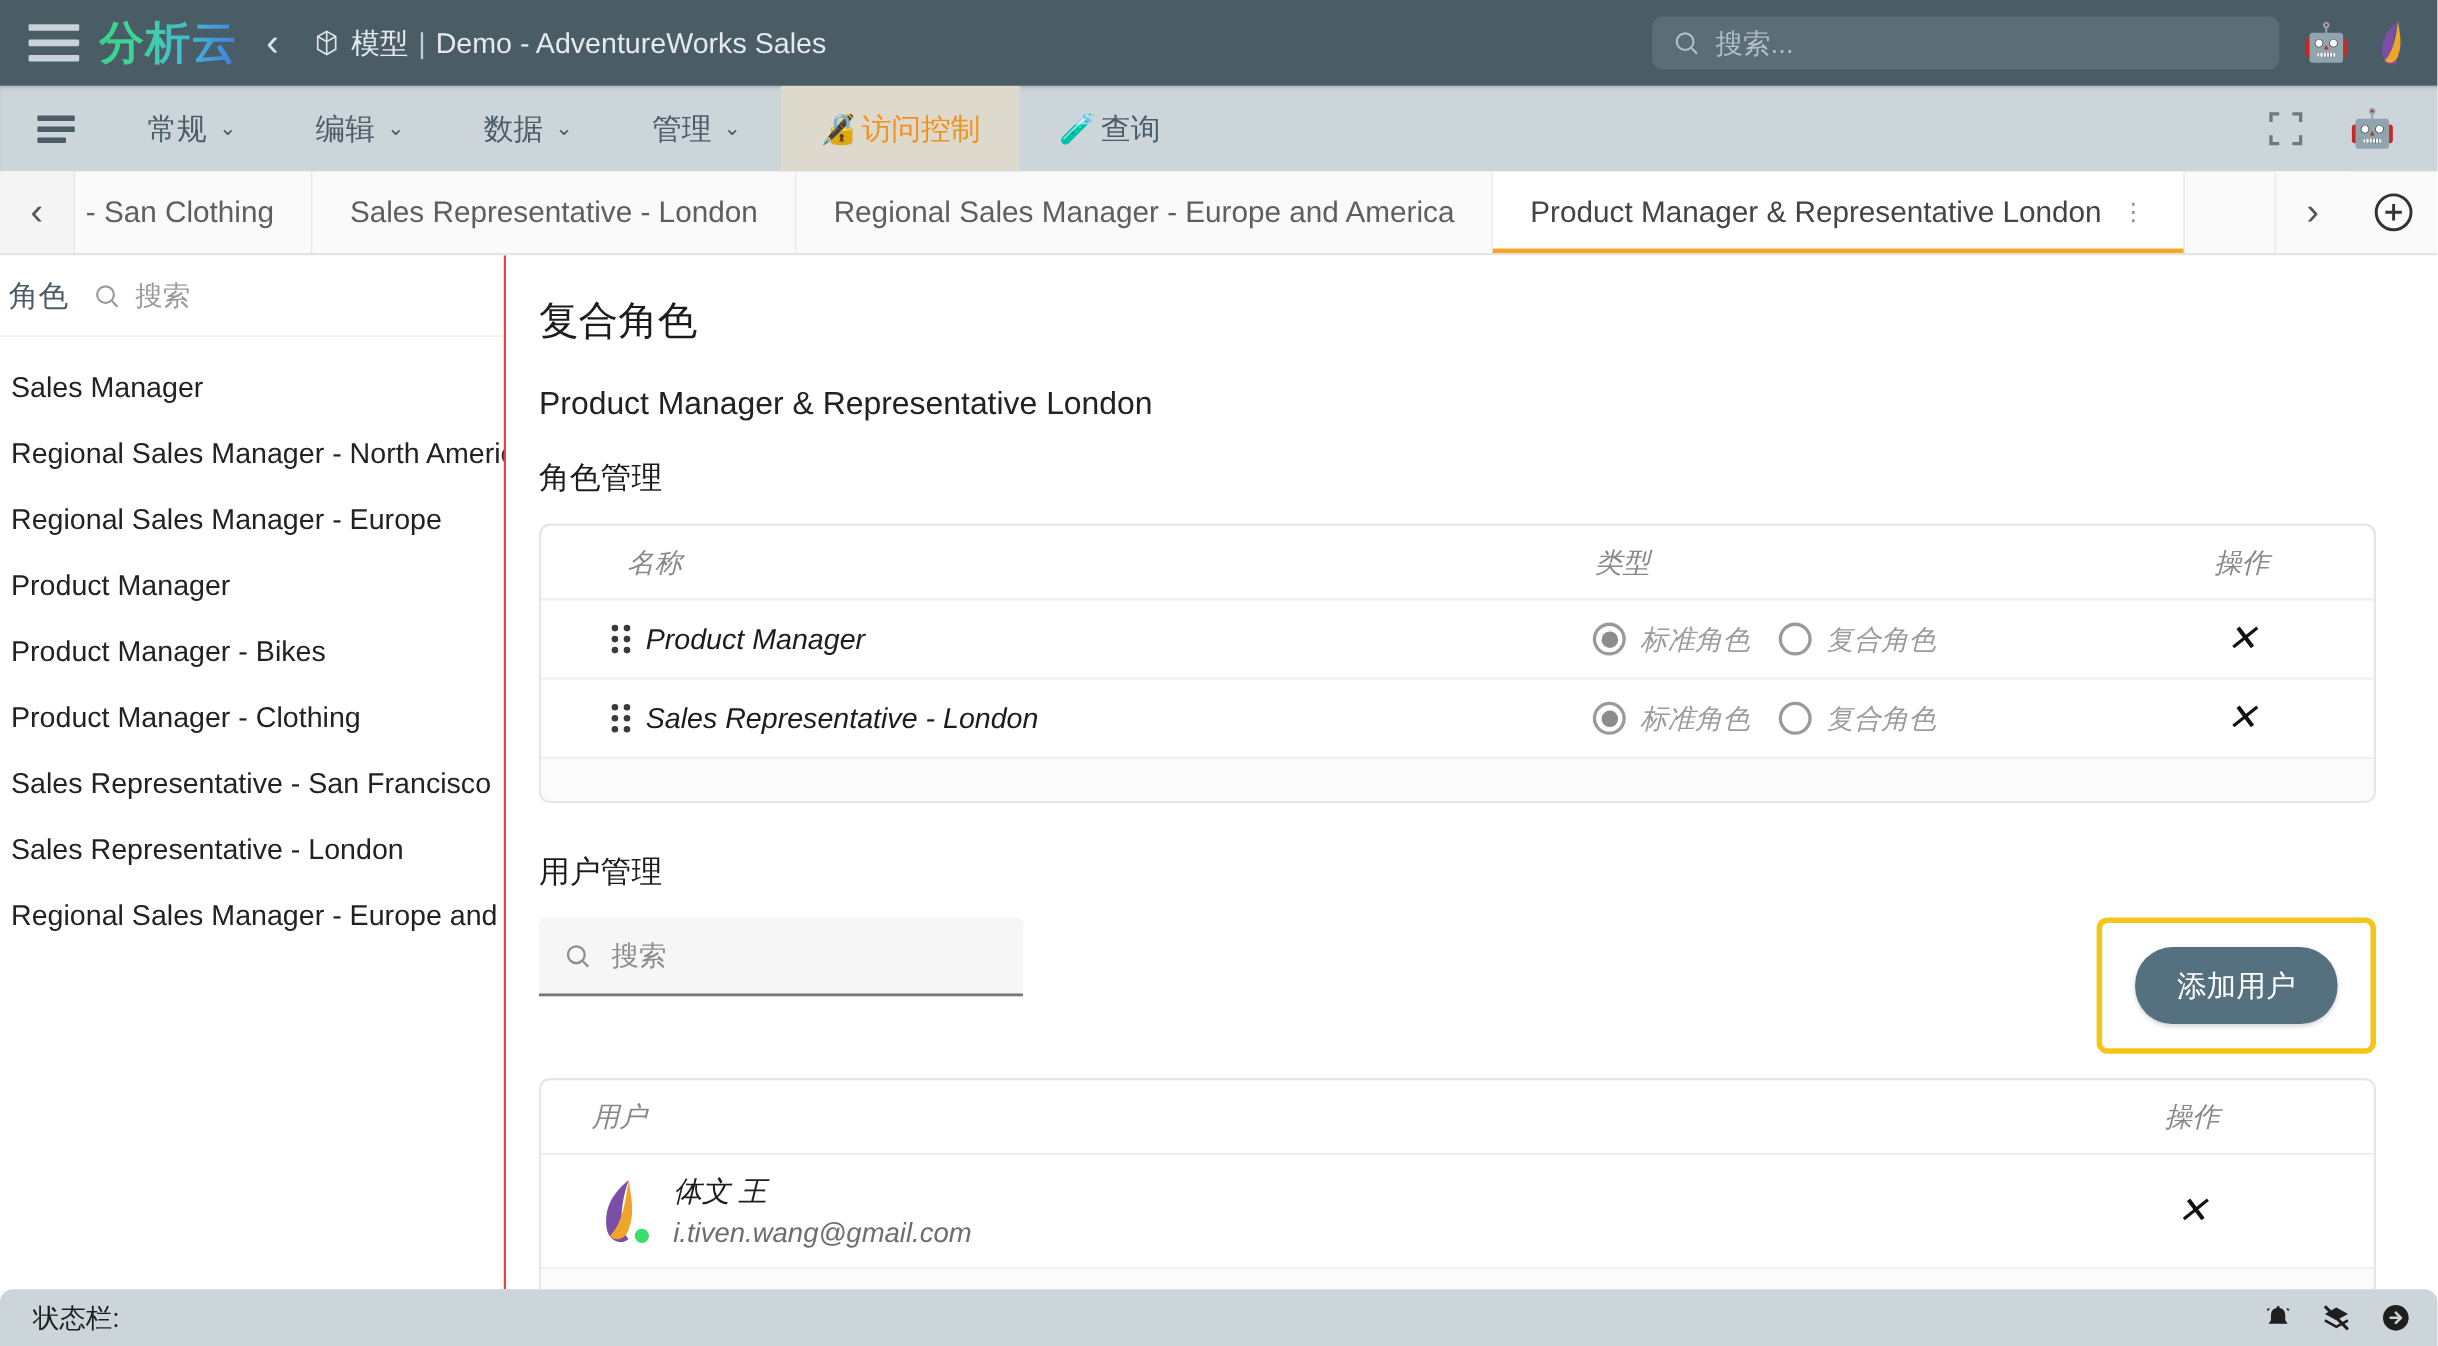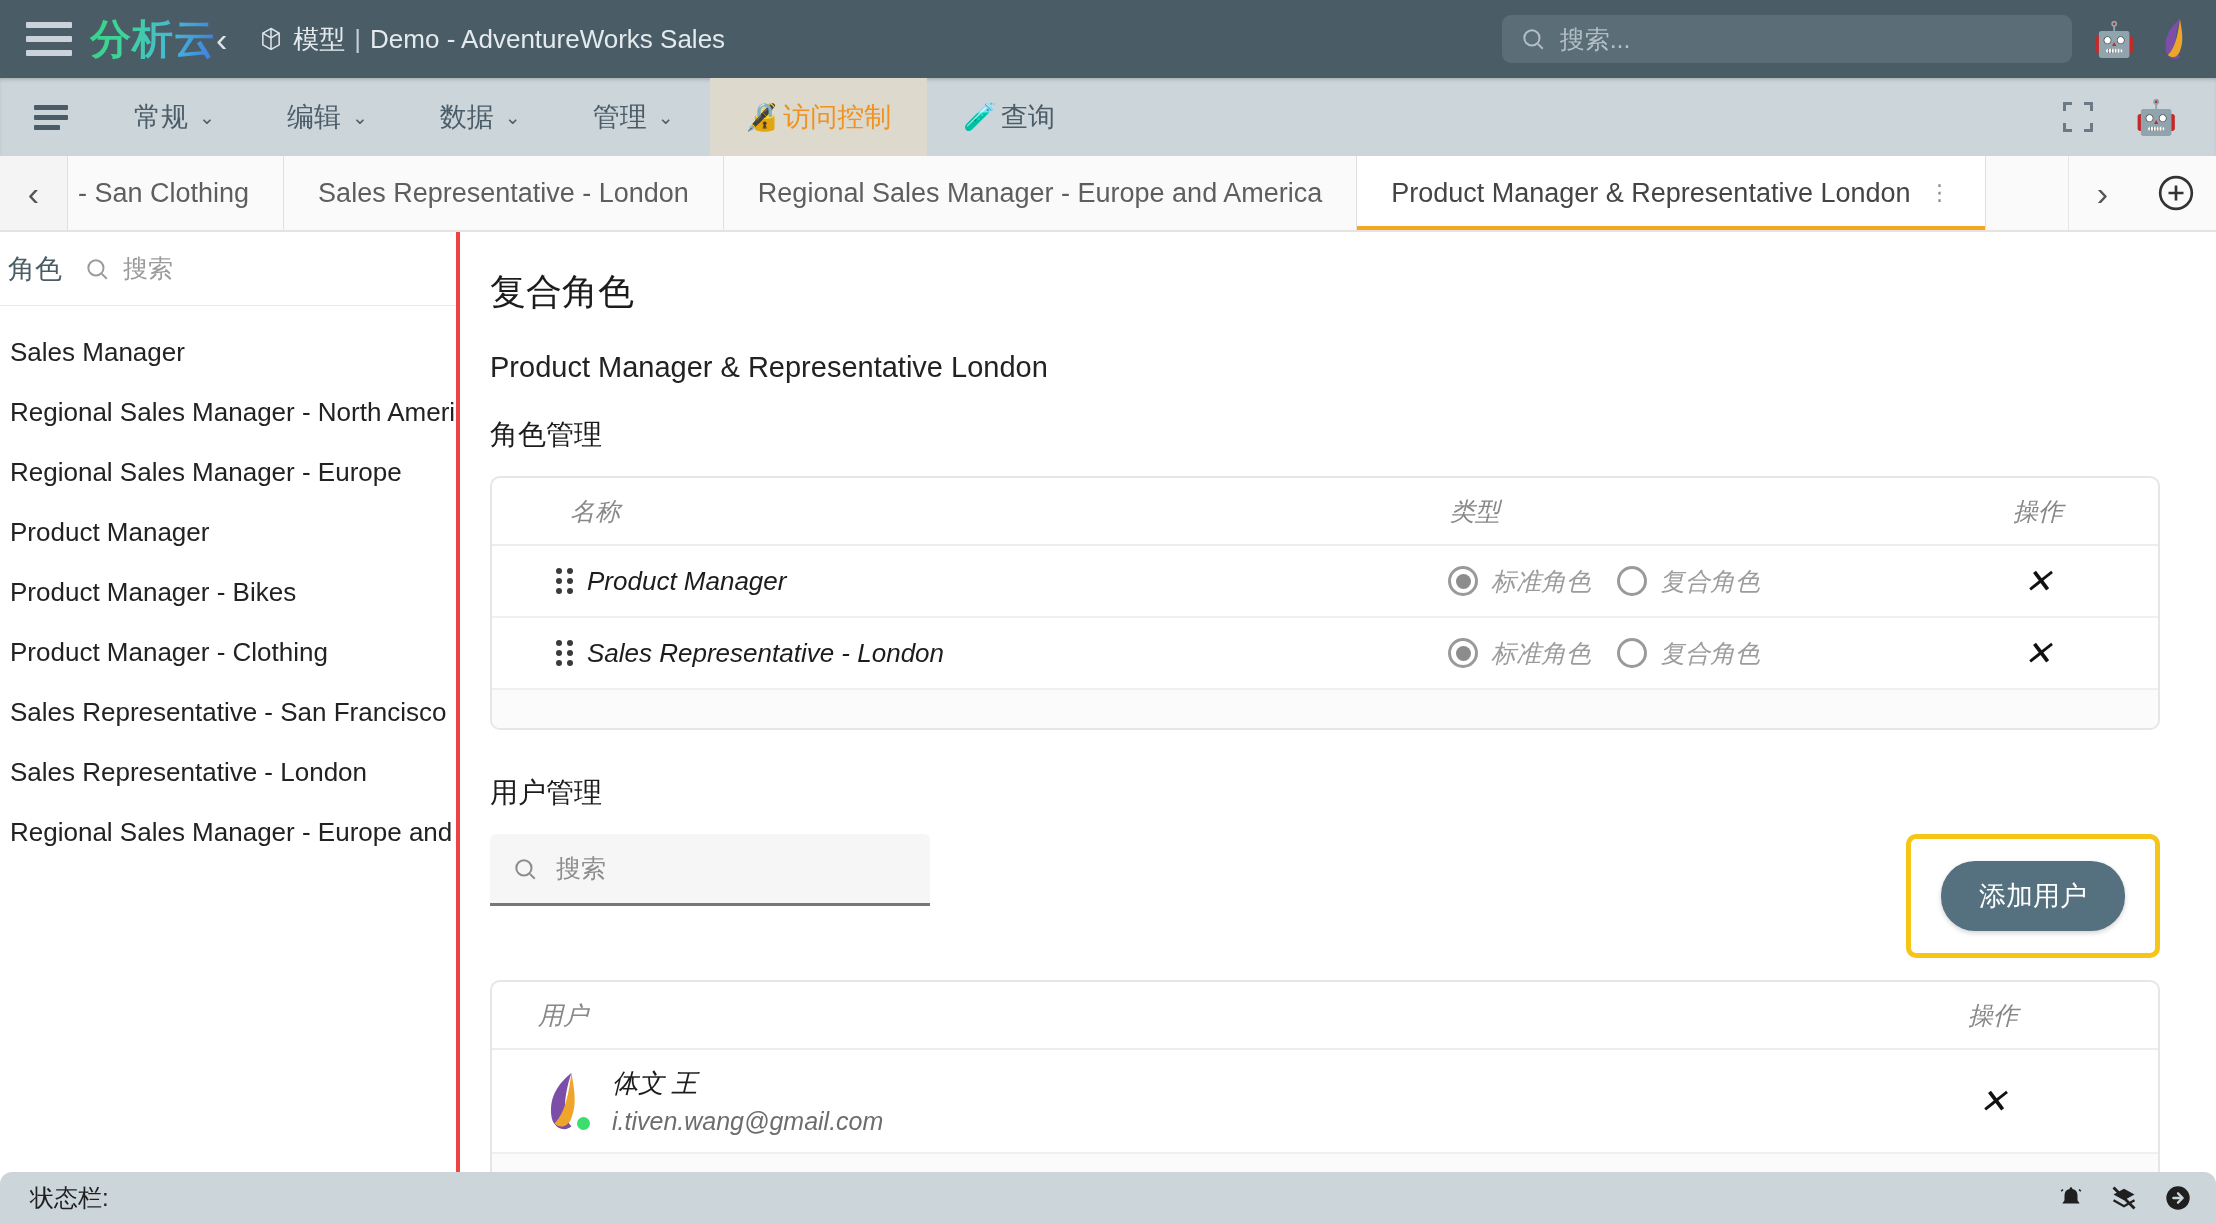--- a/index.html
+++ b/index.html
@@ -20,20 +20,21 @@
     position: relative;
   }
   .hamburger { width: 46px; height: 34px; display: flex; flex-direction: column;
     justify-content: space-between; cursor: pointer; margin-right: 18px; }
   .hamburger span { display: block; height: 6px; background: #c9d3d9; border-radius: 1px; }
   .brand {
     font-size: 41px; font-weight: 700; letter-spacing: 1px;
     background: linear-gradient(100deg, #36d38a 0%, #3fd49a 30%, #46b7d6 65%, #3f77e0 100%);
     -webkit-background-clip: text; background-clip: text;
     -webkit-text-fill-color: transparent; color: #3fd49a;
+    margin-right: 26px;
     font-family: "DejaVu Sans", sans-serif;
   }
   .back-chevron { color: #dfe6ea; font-size: 34px; line-height: 1; margin-right: 30px;
     cursor: pointer; font-weight: 300; }
   .cube-icon { margin-right: 8px; display: inline-flex; align-items: center; }
   .crumb {
     color: #e4eaed; font-size: 26px; display: flex; align-items: center;
     white-space: nowrap;
   }
   .crumb .sep { margin: 0 9px; color: #c3cdd3; }
@@ -100,21 +101,21 @@
   .tab .kebab { margin-left: 18px; color: #8d8d8d; font-size: 22px; letter-spacing: 0; line-height: .8; }
   .tab-add {
     width: 80px; display: flex; align-items: center; justify-content: center; cursor: pointer;
   }
 
   
   .workspace { flex: 1; display: flex; min-height: 0; background: #fff; }
 
   
   .sidebar {
-    width: 460px; flex: 0 0 460px; border-right: 4px solid #ef4444;
+    width: 460px; flex: 0 0 460px; border-right: 2px solid #ef4444;
     display: flex; flex-direction: column; background: #fff;
   }
   .sidebar-head {
     height: 74px; flex: 0 0 74px; display: flex; align-items: center;
     padding: 0 8px 0 8px; gap: 22px; border-bottom: 1px solid #e8e8e8;
   }
   .sidebar-head .label { font-size: 27px; color: #4a5c66; }
   .sidebar-search { display: flex; align-items: center; gap: 13px; cursor: text; }
   .sidebar-search .ph { font-size: 25px; color: #9a9a9a; }
   .role-list { flex: 1; overflow: hidden; padding-top: 16px; }

